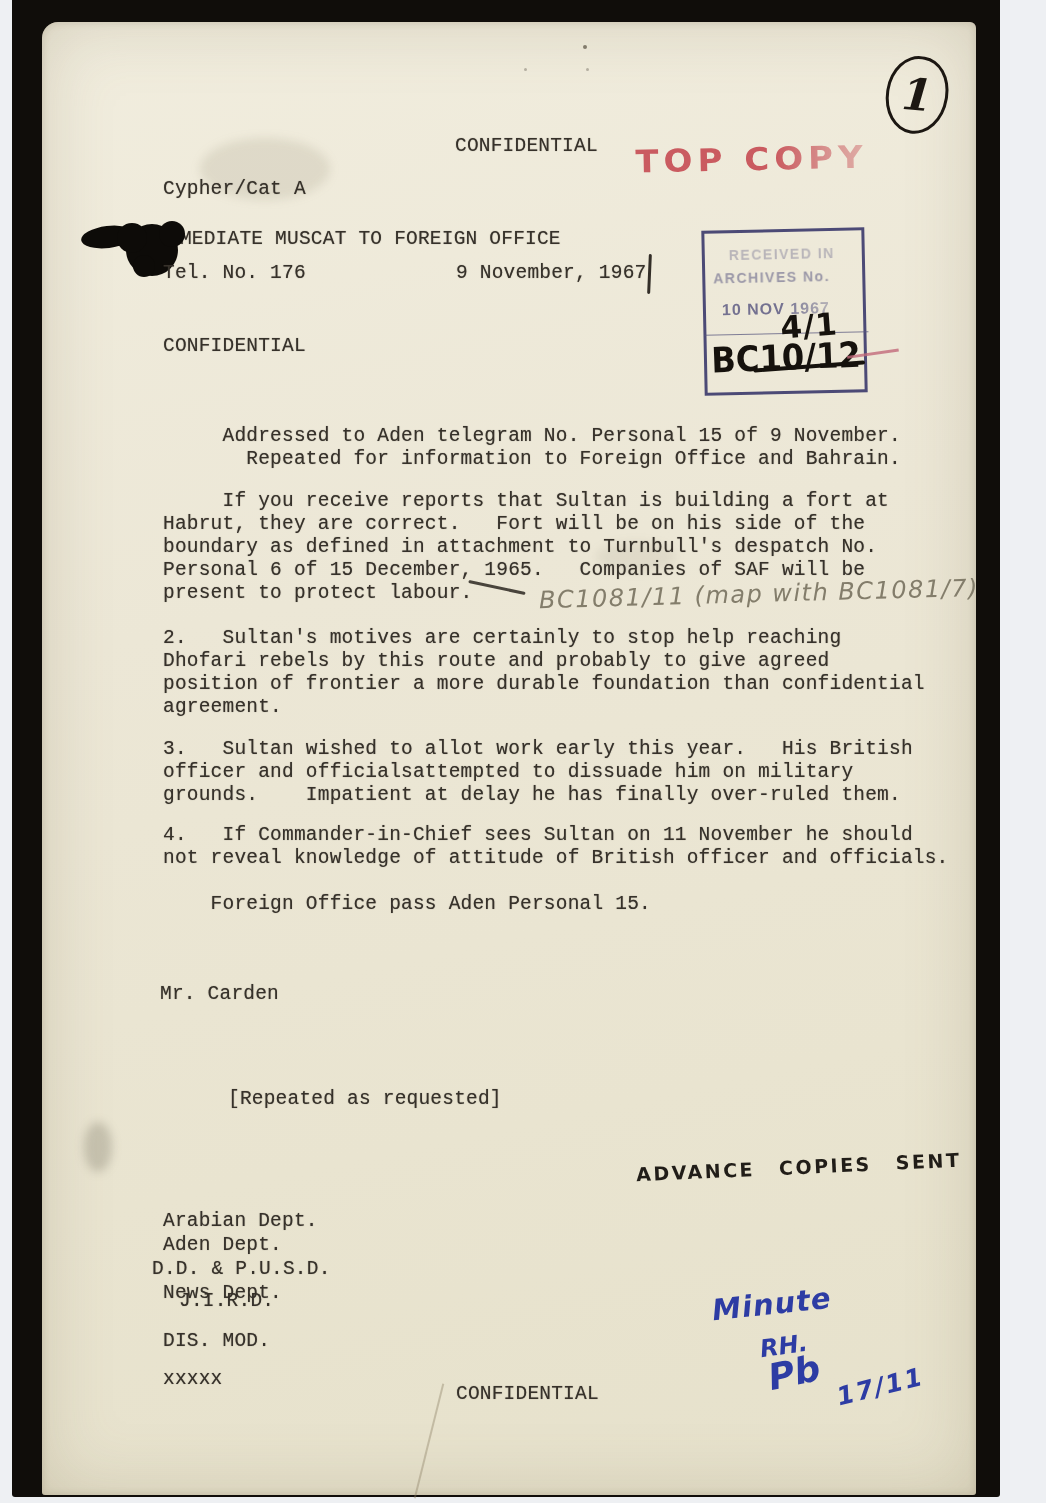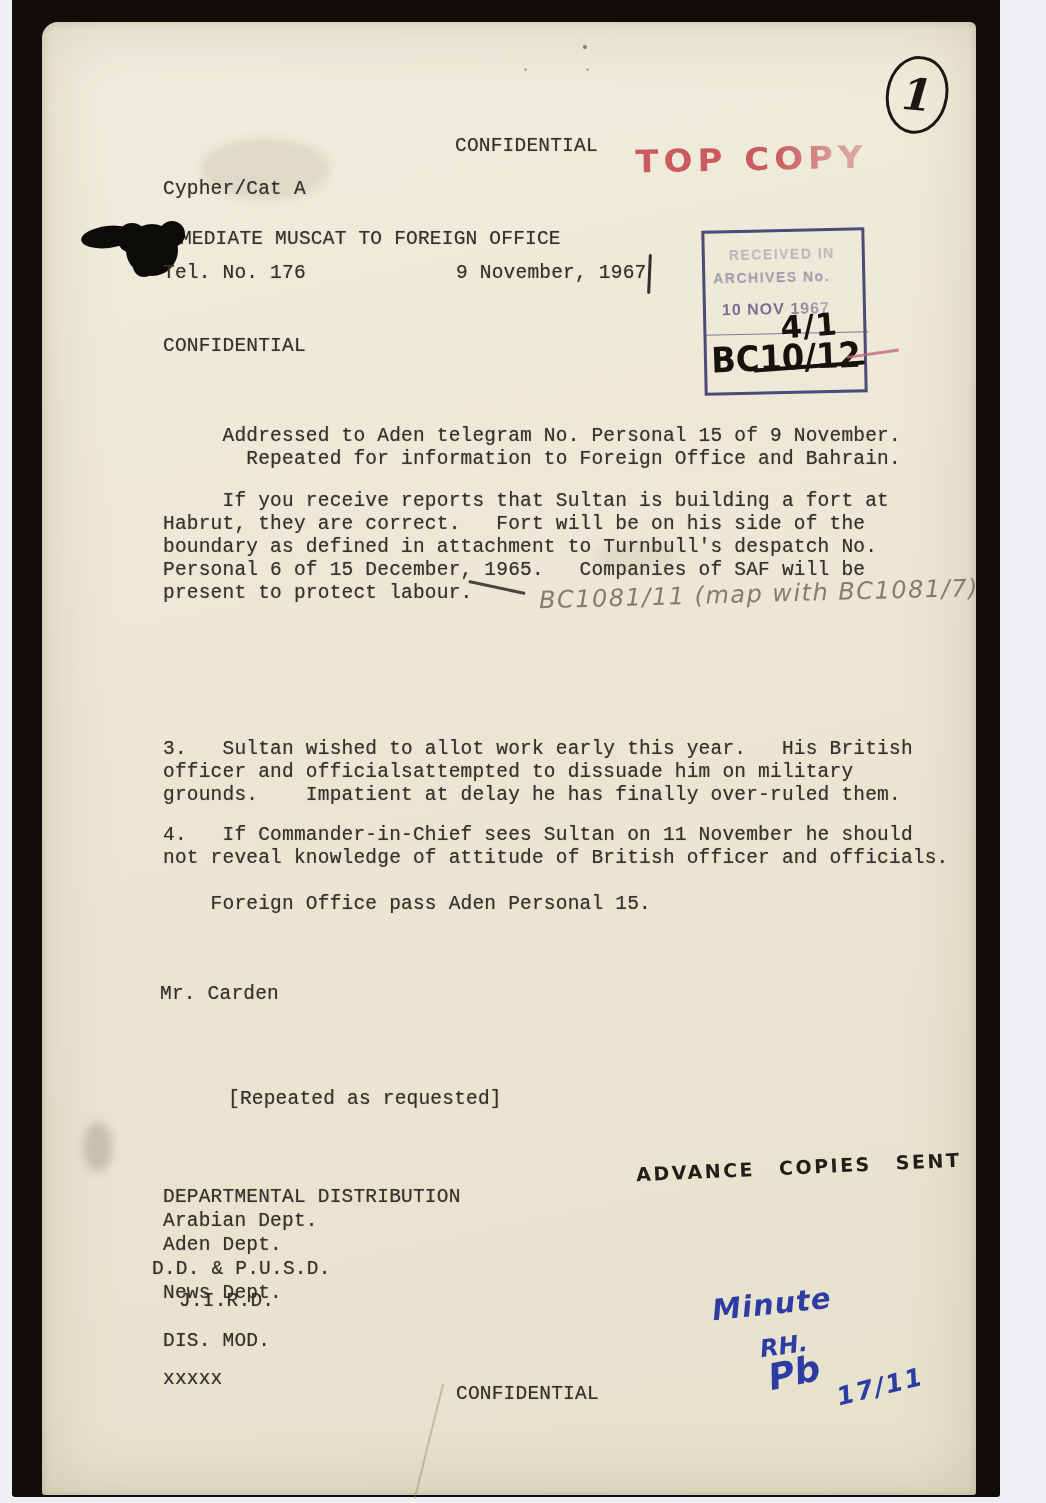--- a/index.html
+++ b/index.html
@@ -147,33 +147,36 @@
 
   <div class="typed" style="left:163px;top:425px;text-align:right;">     Addressed to Aden telegram No. Personal 15 of 9 November.
 Repeated for information to Foreign Office and Bahrain.</div>
   <div class="typed" style="left:163px;top:490px;">     If you receive reports that Sultan is building a fort at
 Habrut, they are correct.   Fort will be on his side of the
 boundary as defined in attachment to Turnbull's despatch No.
 Personal 6 of 15 December, 1965.   Companies of SAF will be
 present to protect labour.</div>
   <div class="pencil-dash"></div>
   <div class="pencil">BC1081/11 (map with BC1081/7)</div>
+  <div class="typed" style="left:163px;top:627px;">2.   Sultan's motives are certainly to stop help reaching
+Dhofari rebels by this route and probably to give agreed
+position of frontier a more durable foundation than confidential
+agreement.</div>
   <div class="typed" style="left:163px;top:738px;">3.   Sultan wished to allot work early this year.   His British
 officer and officialsattempted to dissuade him on military
 grounds.    Impatient at delay he has finally over-ruled them.</div>
   <div class="typed" style="left:163px;top:824px;">4.   If Commander-in-Chief sees Sultan on 11 November he should
 not reveal knowledge of attitude of British officer and officials.</div>
   <div class="typed" style="left:163px;top:893px;">    Foreign Office pass Aden Personal 15.</div>
 
   <div class="typed" style="left:160px;top:983px;text-align:right;">Mr. Carden</div>
   <div class="typed" style="left:228px;top:1088px;">[Repeated as requested]</div>
 
   <div class="hand-note">ADVANCE COPIES SENT</div>
 
-  <div class="typed tight" style="left:163px;top:1186px;">DEPARTMENTAL DISTRIBUTION</div>
   <div class="typed tight" style="left:163px;top:1210px;">Arabian Dept.</div>
   <div class="typed tight" style="left:163px;top:1234px;">Aden Dept.</div>
   <div class="typed tight" style="left:152px;top:1258px;">D.D. &amp; P.U.S.D.</div>
   <div class="typed tight" style="left:163px;top:1282px;">News Dept.</div>
   <div class="typed tight" style="left:163px;top:1290px;margin-left:16px;">J.I.R.D.</div>
   <div class="typed tight" style="left:163px;top:1330px;">DIS. MOD.</div>
 
   <div class="typed" style="left:163px;top:1368px;">xxxxx</div>
   <div class="typed" style="left:456px;top:1383px;">CONFIDENTIAL</div>
 

